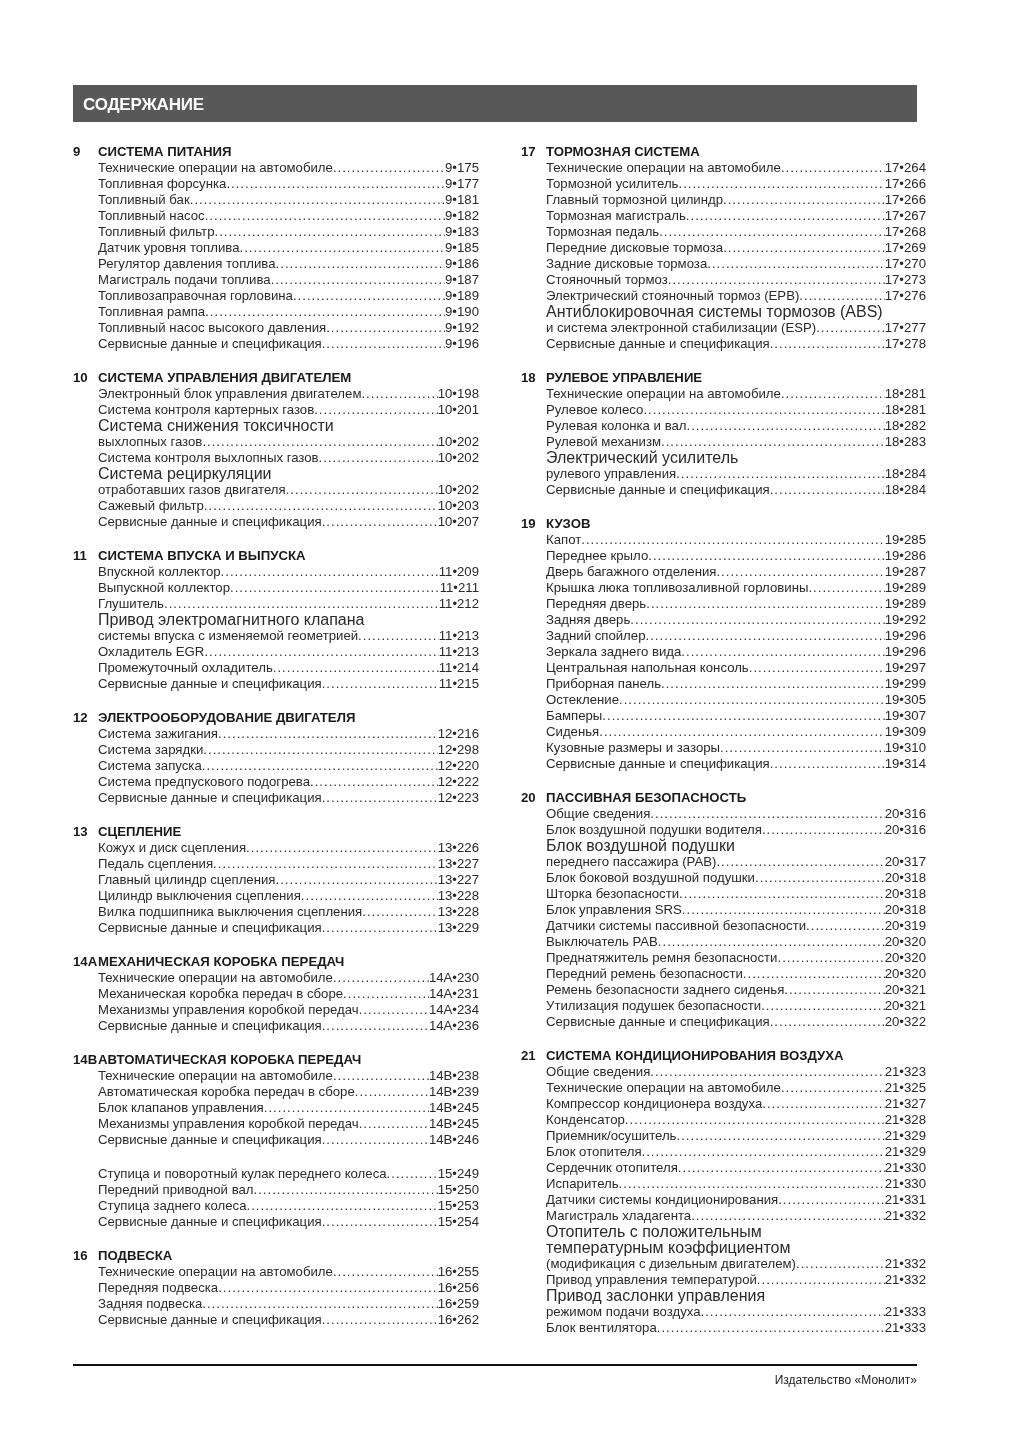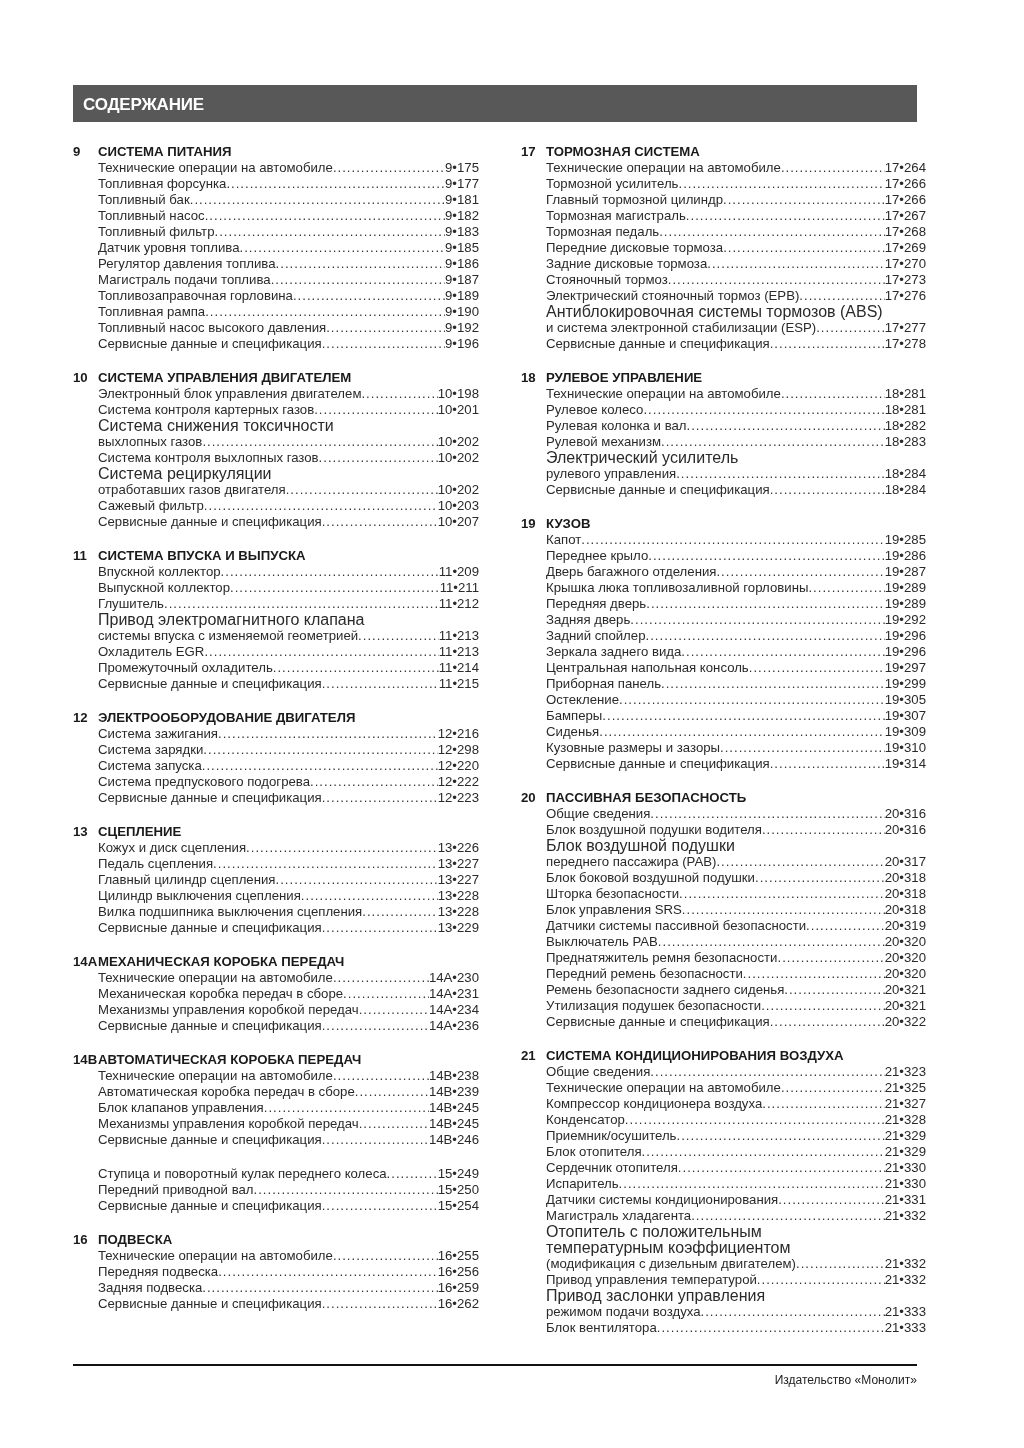--- a/index.html
+++ b/index.html
@@ -427,20 +427,27 @@
         </div>
         <div>
           <div class="entry entry-line">
             <span class="entry-label">Передний приводной вал</span>
             <span class="entry-dots"></span>
             <span class="entry-page">15•250</span>
           </div>
         </div>
         <div>
           <div class="entry entry-line">
+            <span class="entry-label">Ступица заднего колеса</span>
+            <span class="entry-dots"></span>
+            <span class="entry-page">15•253</span>
+          </div>
+        </div>
+        <div>
+          <div class="entry entry-line">
             <span class="entry-label">Сервисные данные и спецификация</span>
             <span class="entry-dots"></span>
             <span class="entry-page">15•254</span>
           </div>
         </div>
       </div>
     </div>
     <div class="section">
       <div class="sec-head">
         <span class="sec-num">16</span>

